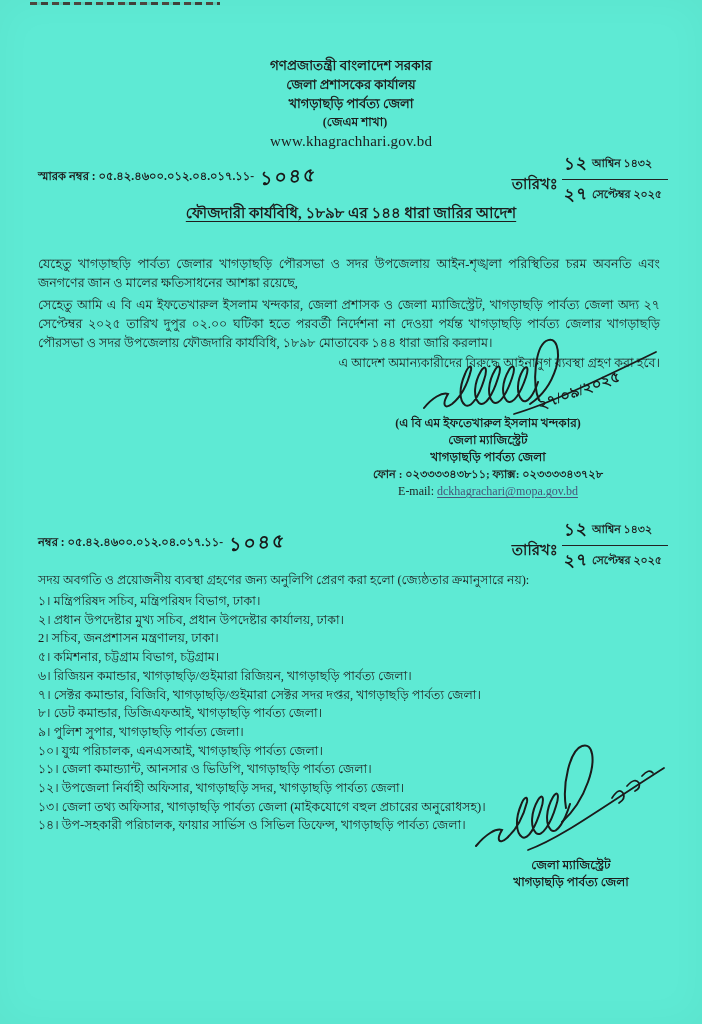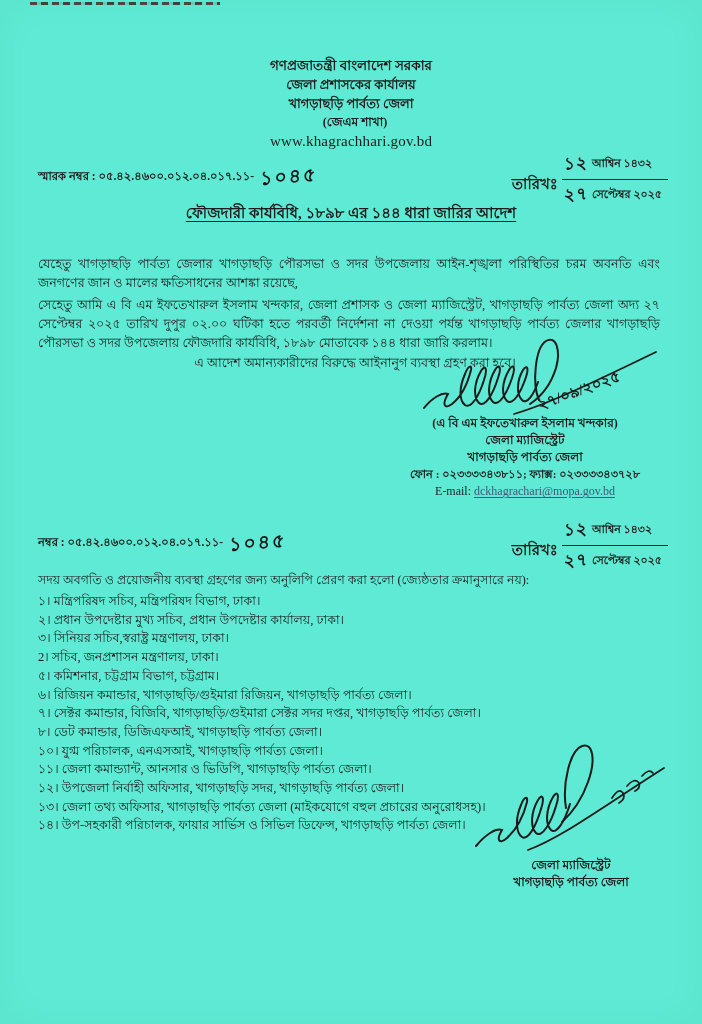--- a/index.html
+++ b/index.html
@@ -44,25 +44,25 @@
   
   .order-title{
     position:absolute;top:201px;left:0;width:100%;text-align:center;
     font-size:15px;font-weight:700;
   }
   .order-title span{text-decoration:underline;text-underline-offset:3px;text-decoration-thickness:1.4px;}
   
   .para{position:absolute;left:38px;right:42px;font-size:12.6px;line-height:18.8px;text-align:justify;}
   .para1{top:241px;margin-top:14px;}
   .para2{top:296px;}
-  .para3{top:354px;text-align:center;margin-left:12px;}
+  .para3{top:354px;text-align:right;margin-left:12px;}
   
   .sig1-svg{position:absolute;top:336px;right:40px;width:244px;height:86px;}
   .sig-block{position:absolute;text-align:center;line-height:17px;}
-  .sig1-block{top:415px;left:372px;width:306px;}
+  .sig1-block{top:415px;left:335px;width:306px;}
   .sig-name{font-size:12px;font-weight:700;}
   .sig-line{font-size:12px;font-weight:700;}
   .sig-phone{font-size:11.3px;font-weight:700;white-space:nowrap;}
   .sig-email{font-size:12px;font-weight:400;}
   .email-link{color:#46557a;text-decoration:underline;text-underline-offset:2px;cursor:pointer;}
   
   .dist-intro{position:absolute;top:571px;left:38px;right:40px;font-size:12.4px;font-weight:400;}
   .dist-list{position:absolute;top:592px;left:38px;right:36px;list-style:none;margin:0;padding:0;}
   .dist-list li{font-size:12.5px;line-height:18.7px;white-space:nowrap;}
   
@@ -133,26 +133,26 @@
         <span class="frac-top" style="display:block;"><span class="hand hand-digit">১২</span><span>আশ্বিন ১৪৩২</span></span>
         <span class="frac-bot" style="display:block;"><span class="hand hand-digit">২৭</span><span>সেপ্টেম্বর ২০২৫</span></span>
       </span>
     </div>
   </div>
 
   <div class="dist-intro">সদয় অবগতি ও প্রয়োজনীয় ব্যবস্থা গ্রহণের জন্য অনুলিপি প্রেরণ করা হলো (জ্যেষ্ঠতার ক্রমানুসারে নয়):</div>
   <ul class="dist-list">
     <li>১। মন্ত্রিপরিষদ সচিব, মন্ত্রিপরিষদ বিভাগ, ঢাকা।</li>
     <li>২। প্রধান উপদেষ্টার মুখ্য সচিব, প্রধান উপদেষ্টার কার্যালয়, ঢাকা।</li>
-    <li>৩। সিনিয়র সচিব,স্বরাষ্ট্র মন্ত্রণালয়, ঢাকা।</li>
     <li>2। সচিব, জনপ্রশাসন মন্ত্রণালয়, ঢাকা।</li>
     <li>৫। কমিশনার, চট্টগ্রাম বিভাগ, চট্টগ্রাম।</li>
     <li>৬। রিজিয়ন কমান্ডার, খাগড়াছড়ি/গুইমারা রিজিয়ন, খাগড়াছড়ি পার্বত্য জেলা।</li>
     <li>৭। সেক্টর কমান্ডার, বিজিবি, খাগড়াছড়ি/গুইমারা সেক্টর সদর দপ্তর, খাগড়াছড়ি পার্বত্য জেলা।</li>
     <li>৮। ডেট কমান্ডার, ডিজিএফআই, খাগড়াছড়ি পার্বত্য জেলা।</li>
+    <li>৯। পুলিশ সুপার, খাগড়াছড়ি পার্বত্য জেলা।</li>
     <li>১০। যুগ্ম পরিচালক, এনএসআই, খাগড়াছড়ি পার্বত্য জেলা।</li>
     <li>১১। জেলা কমান্ড্যান্ট, আনসার ও ভিডিপি, খাগড়াছড়ি পার্বত্য জেলা।</li>
     <li>১২। উপজেলা নির্বাহী অফিসার, খাগড়াছড়ি সদর, খাগড়াছড়ি পার্বত্য জেলা।</li>
     <li>১৩। জেলা তথ্য অফিসার, খাগড়াছড়ি পার্বত্য জেলা (মাইকযোগে বহুল প্রচারের অনুরোধসহ)।</li>
     <li>১৪। উপ-সহকারী পরিচালক, ফায়ার সার্ভিস ও সিভিল ডিফেন্স, খাগড়াছড়ি পার্বত্য জেলা।</li>
   </ul>
 
   <svg class="sig2-svg" viewBox="0 0 210 128" aria-hidden="true">
     <path class="ink" stroke-width="2" d="M10,110 C20,98 30,92 36,94 C30,104 33,109 41,102 C52,92 58,78 61,66 C62,59 58,61 55,69 C49,83 50,97 56,101 C62,105 70,90 75,73 C79,61 76,57 72,64 C65,76 64,91 70,97 C76,102 85,87 90,70 C94,58 91,54 87,61 C80,73 79,88 85,94 C91,99 99,84 104,68"></path>
     <path class="ink" stroke-width="2" d="M100,72 C96,48 104,14 116,10 C127,6 130,24 122,46 C116,63 107,76 96,86"></path>

